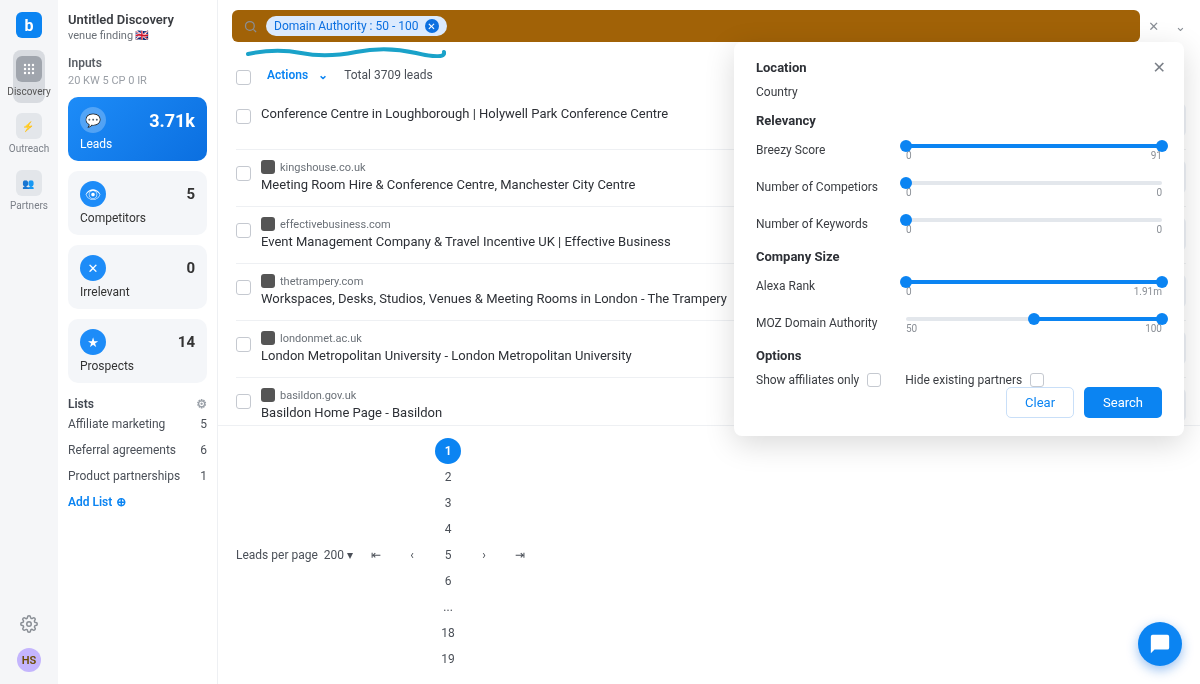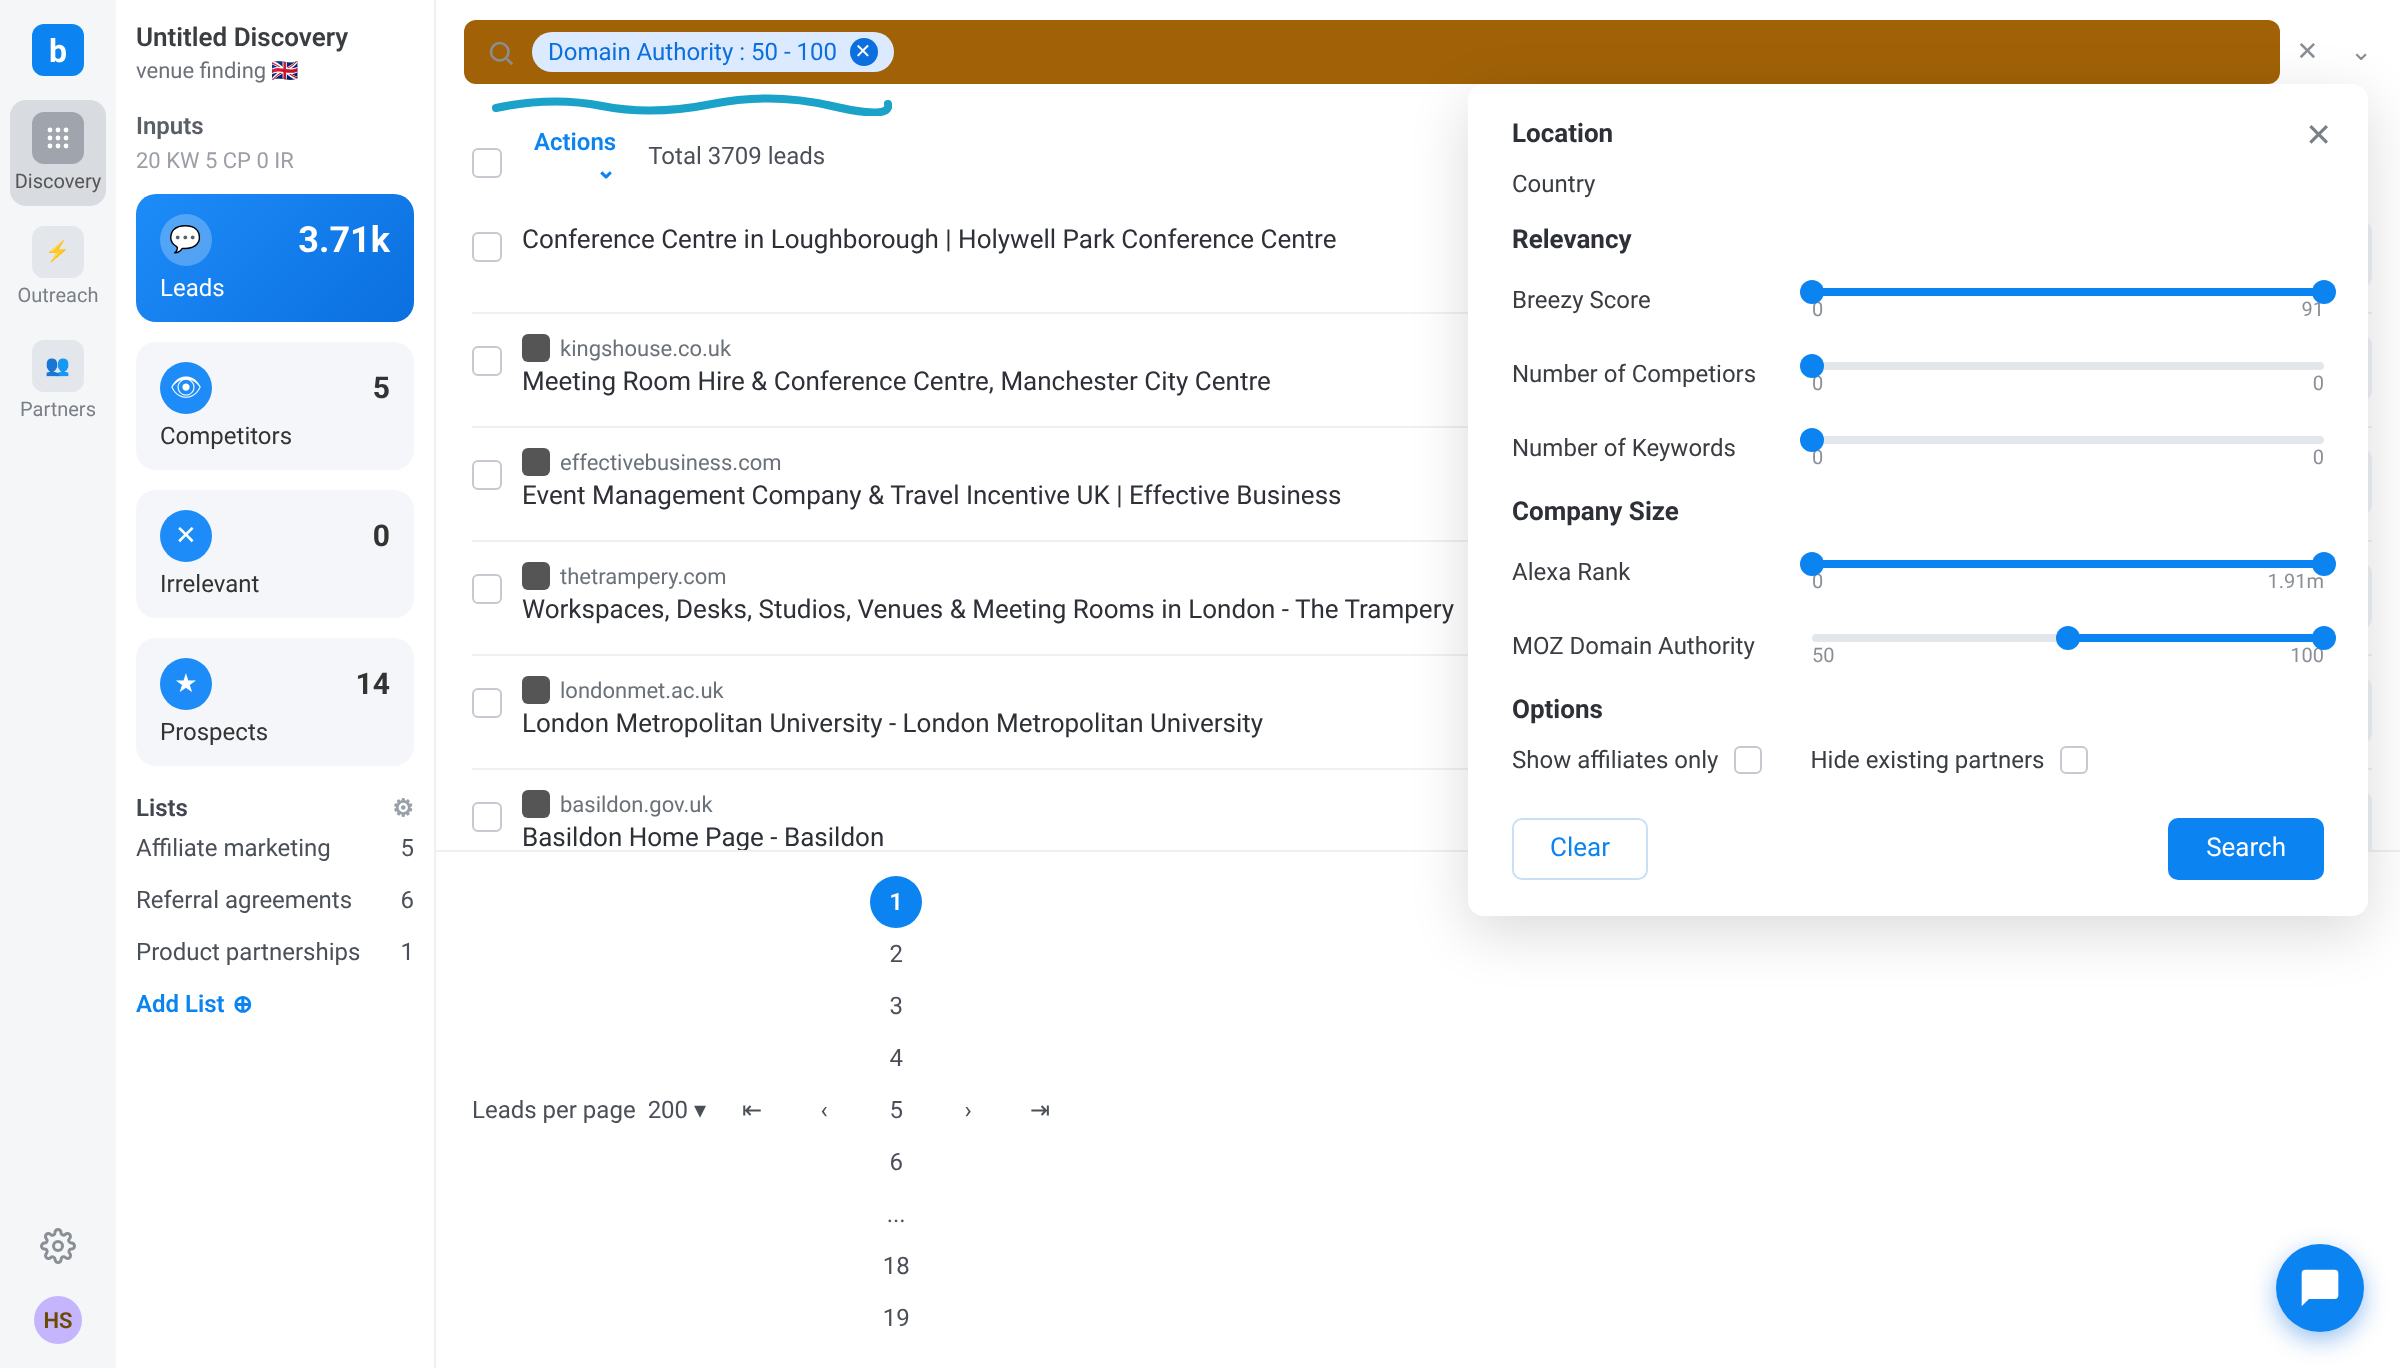--- a/index.html
+++ b/index.html
@@ -1,20 +1,20 @@
 <!DOCTYPE html>
 <html><head>
 <meta charset="utf-8">
 <style>
 * { box-sizing: border-box; margin: 0; padding: 0; }
 body { font-family: -apple-system, BlinkMacSystemFont, "Segoe UI", Roboto, sans-serif; font-size: 13px; color: #333; background: #fff; }
 .app { display: flex; height: 684px; width: 1200px; overflow: hidden; position: relative; }
 .rail { width: 58px; background: #f5f6f8; display: flex; flex-direction: column; align-items: center; padding-top: 12px; gap: 4px; }
 .rail-logo { width: 26px; height: 26px; border-radius: 6px; background: #0b84f2; display:flex;align-items:center;justify-content:center;color:#fff;font-weight:700;font-size:16px;margin-bottom:8px; }
-.rail-item { width: 48px; display:flex;flex-direction:column;align-items:center;padding:6px 0;border-radius:8px;color:#7a7f87;font-size:10px;cursor:pointer;gap:4px; }
+.rail-item { width: 32px; display:flex;flex-direction:column;align-items:center;padding:6px 0;border-radius:8px;color:#7a7f87;font-size:10px;cursor:pointer;gap:4px; }
 .rail-item.active { background: #d8dbe0; color:#555; }
 .rail-icon { width:26px;height:26px;border-radius:6px;background:#c1c5cc;display:flex;align-items:center;justify-content:center;color:#fff; }
 .rail-item.active .rail-icon { background: #a0a5ad; }
 .rail-bottom { margin-top:auto; display:flex; flex-direction:column; align-items:center; gap:12px; padding-bottom:12px; }
 .avatar { width:24px;height:24px;border-radius:12px;background:#c4b5fd;color:#6b4b00;font-size:11px;font-weight:600;display:flex;align-items:center;justify-content:center; }
 .gear { color:#8a8f96; }
 
 .sidebar { width: 160px; padding: 12px 10px; border-right: 1px solid #eef0f3; overflow-y:auto; }
 .sb-title { font-weight:600; font-size:13px; color:#3a3d42; }
 .sb-sub { font-size:11px; color:#6b7178; margin-top:2px; }
@@ -36,21 +36,21 @@
 
 .main { flex:1; display:flex; flex-direction:column; overflow:hidden; position:relative; }
 .topbar { display:flex; align-items:center; padding:10px 14px 4px; gap:8px; }
 .search { flex:1; background:#a16207; border-radius:6px; display:flex; align-items:center; padding:6px 10px; gap:8px; }
 .chip { background:#dbeafe; color:#0b6fe0; font-size:12px; padding:3px 8px; border-radius:12px; display:flex; align-items:center; gap:6px; }
 .chip-x { width:14px;height:14px;border-radius:50%;background:#0b6fe0;color:#fff;font-size:10px;display:flex;align-items:center;justify-content:center;cursor:pointer; }
 .top-icons { display:flex; gap:16px; color:#8a8f96; }
 .scribble { height:12px; margin-left:28px; }
 .scribble svg { display:block; }
 .toolbar { display:flex; align-items:center; gap:16px; padding:6px 14px 8px 18px; font-size:12px; }
-.actions { color:#0b84f2; font-weight:600; display:flex;align-items:flex-end;gap:0;cursor:pointer;flex-direction:column; }
+.actions { color:#0b84f2; font-weight:600; display:flex;align-items:flex-end;gap:10px;cursor:pointer; }
 .total { color:#4b5058; }
 
 .list { flex:1; overflow-y:auto; padding:0 14px 0 18px; }
 .row { display:flex; align-items:flex-start; gap:10px; padding:10px 0 12px; border-bottom:1px solid #eef0f3; position:relative; }
 .chk { width:15px;height:15px;border:1.5px solid #c5c9d0;border-radius:3px;margin-top:6px;flex-shrink:0;cursor:pointer; }
 .row-body { flex:1; min-width:0; }
 .row-domain { font-size:11px; color:#6b7178; display:flex;align-items:center;gap:5px; }
 .favico { width:14px;height:14px;border-radius:3px;background:#555;display:inline-block;flex-shrink:0; }
 .row-title { font-size:13px; color:#2d3036; margin-top:3px; }
 .stats { display:flex; gap:6px; }
@@ -71,21 +71,21 @@
 .fld-l { width:150px; font-size:12px; color:#3a3d42; }
 .fld-c { flex:1; }
 .inp { width:100%; border:1px solid #d7dbe1; border-radius:4px; padding:7px 10px; font-size:12px; color:#6b7178; }
 .slider { position:relative; height:4px; background:#e3e7ec; border-radius:2px; margin:6px 0 2px; }
 .slider-fill { position:absolute; height:100%; background:#0b84f2; border-radius:2px; }
 .thumb { position:absolute; top:-4px; width:12px; height:12px; border-radius:50%; background:#0b84f2; margin-left:-6px; cursor:pointer; }
 .slider-labels { display:flex; justify-content:space-between; font-size:10px; color:#8a8f96; margin-top:2px; }
 .opts { display:flex; gap:24px; font-size:12px; color:#3a3d42; margin-top:4px; }
 .opt { display:flex;align-items:center;gap:8px; }
 .opt .chk { margin-top:0;width:14px;height:14px; }
-.panel-actions { display:flex; justify-content:space-between; gap:10px; margin-top:22px; }
+.panel-actions { display:flex; justify-content:flex-end; gap:10px; }
 .btn { padding:7px 18px; border-radius:5px; font-size:13px; cursor:pointer; border:1px solid transparent; }
 .btn.primary { background:#0b84f2; color:#fff; }
 .btn.secondary { background:#fff; color:#0b84f2; border-color:#c9dff8; }
 
 .fab { position:absolute; right:18px; bottom:18px; width:44px;height:44px;border-radius:50%;background:#0b84f2;color:#fff;display:flex;align-items:center;justify-content:center;box-shadow:0 4px 12px rgba(0,100,220,.4);cursor:pointer; }
 .ico { width:16px;height:16px;display:inline-flex;align-items:center;justify-content:center; }
 </style>
 </head>
 <body>
 

